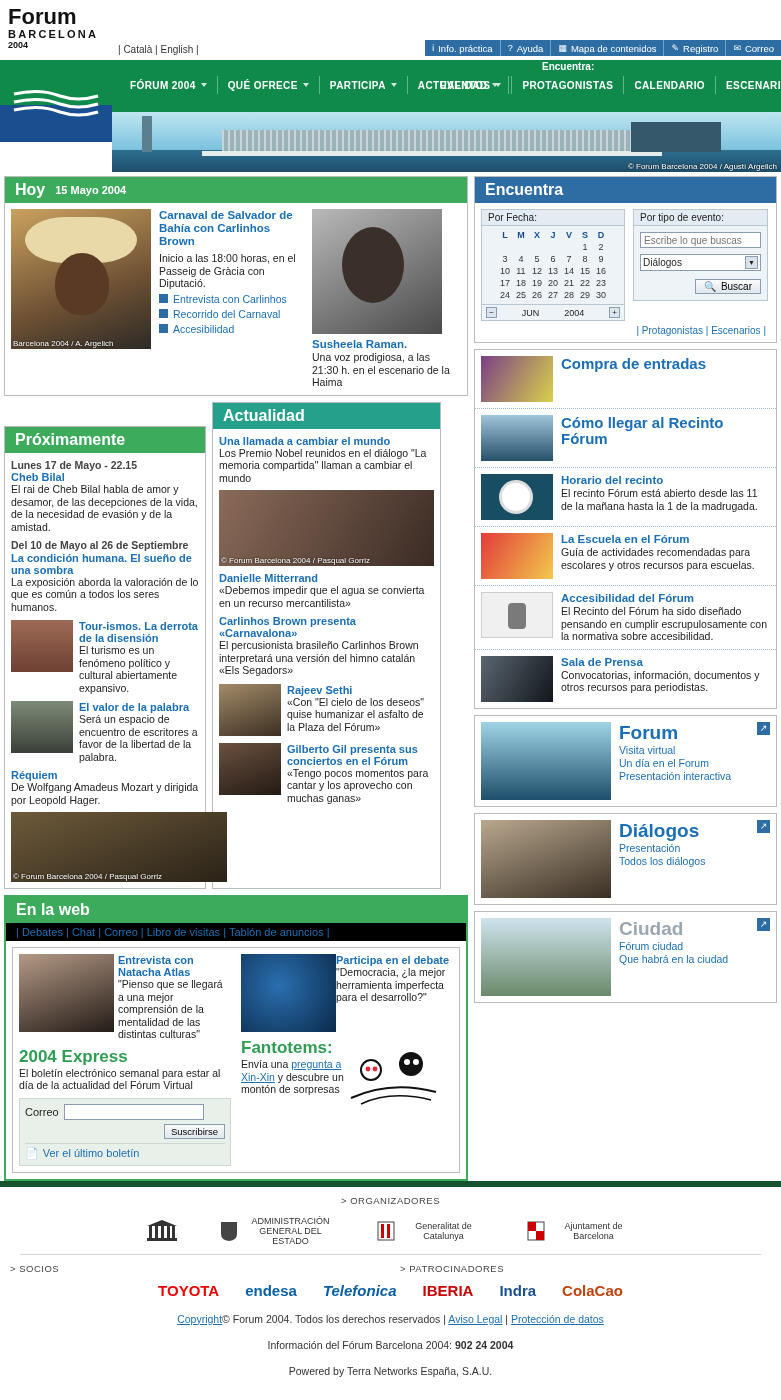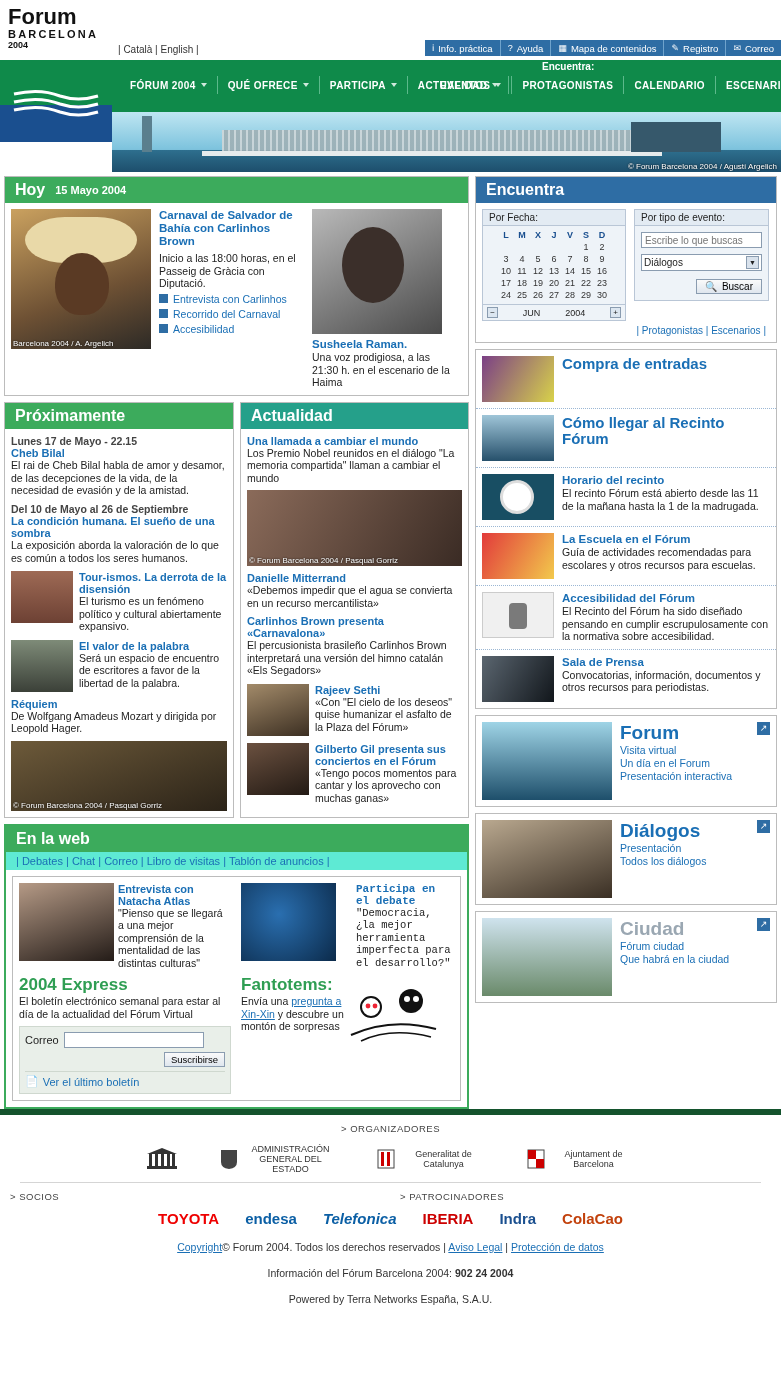--- a/index.html
+++ b/index.html
@@ -119,40 +119,40 @@
   .sel { border:1px solid #8a9cb0; height:17px; font-size:10px; background:#fff; width:100%; display:flex; align-items:center; justify-content:space-between; padding:0 2px; }
   .sel .arw { width:13px;height:13px;background:#d9e2ec;border:1px solid #8a9cb0;display:flex;align-items:center;justify-content:center;font-size:7px;}
   .btn {
     border:1px solid #8a9cb0; background:linear-gradient(180deg,#fafafa,#dfe6ee);
     font-size:10px; padding:1px 8px; display:inline-flex; align-items:center; gap:4px;
   }
   .enc-foot { text-align:right; font-size:10px; color:#1a6fb5; padding:4px 4px 0 0; }
 
   
   .cols3 { display:flex; gap:6px; }
-  .cprox { width:230px; }
+  .cprox { width:202px;margin-top:24px; }
   .cact  { width:229px; }
 
   .sec-body { padding:6px; }
   .h-blue  { color:#1a6fb5; font-weight:bold; }
   .small { font-size:10.5px; line-height:12.5px; }
   .mt4 { margin-top:4px; }
   .mt6 { margin-top:6px; }
   .row { display:flex; gap:6px; margin-top:7px; }
   .thumb { width:62px; height:52px; flex:none; background:#b9b9b9; position:relative; overflow:hidden;}
 
   
   .ip-item { display:flex; gap:8px; padding:6px 6px; border-bottom:1px dotted #9bb7d4; }
   .ip-thumb { width:72px; height:46px; flex:none; background:#c2c2c2; position:relative; overflow:hidden;}
   .ip-h { color:#1a6fb5; font-weight:bold; font-size:15px; line-height:16px;}
   .ip-h.sm { font-size:11.5px; line-height:13px;}
 
   
   .web-wrap { border:2px solid #3cab5c; margin-top:6px; }
-  .web-links { background:#5eead4; color:#1a6fb5; font-size:11px; padding:3px 10px; }
+  .web-links { background:#000000; color:#1a6fb5; font-size:11px; padding:3px 10px; }
   .web-inner { border:1px solid #bcbcbc; margin:6px; padding:6px; display:flex; gap:10px;}
   .web-col { width:212px; }
   .web-p { width:95px;height:78px;background:#888; position:relative; overflow:hidden; flex:none;}
   .mailbox { background:#e9efe9; border:1px solid #cfd8cf; padding:5px; margin-top:6px; }
   .mail-row { display:flex; align-items:center; gap:5px;}
   .mail-inp { border:1px solid #8a9cb0; height:16px; width:140px; background:#fff;}
   .btn-sm { border:1px solid #8a9cb0; background:linear-gradient(180deg,#fafafa,#dfe6ee); font-size:9.5px; padding:1px 6px;}
 
   
   .promo { border:1px solid #bcbcbc; margin-top:6px; background:#fff; position:relative; }
@@ -434,21 +434,21 @@
                 <button class="btn-sm">Suscribirse</button>
               </div>
               <div style="border-top:1px solid #cfd8cf;margin-top:4px;padding-top:3px;display:flex;gap:4px;align-items:center;">
                 <span>📄</span>
                 <a class="lk">Ver el último boletín</a>
               </div>
             </div>
           </div>
 
           <div class="web-col">
-            <div style="display:flex;gap:20px;font-family:Liberation Mono, monospace;">
+            <div style="display:flex;gap:0;">
               <div class="web-p" style="background:radial-gradient(circle at 40% 40%,#2a6fb0,#0b2a4a);"></div>
               <div>
                 <div class="h-blue">Participa en el debate</div>
                 <div class="small">"Democracia, ¿la mejor herramienta imperfecta para el desarrollo?"</div>
               </div>
             </div>
             <div class="mt6" style="font-size:17px;font-weight:bold;color:#2f9e53;">Fantotems:</div>
             <div class="small" style="width:110px;">
               <span>Envía una </span><a class="lk" style="text-decoration:underline">pregunta a Xin-Xin</a><span> y descubre un montón de sorpresas</span>
             </div>

